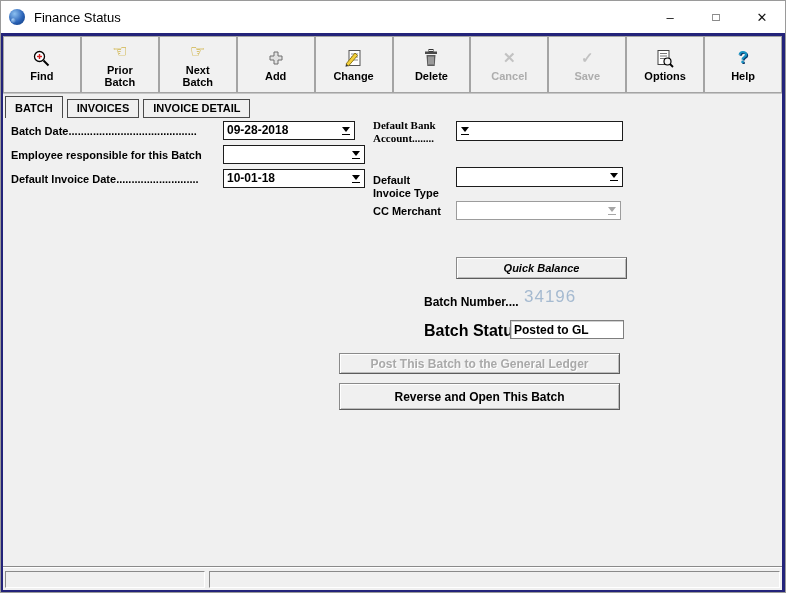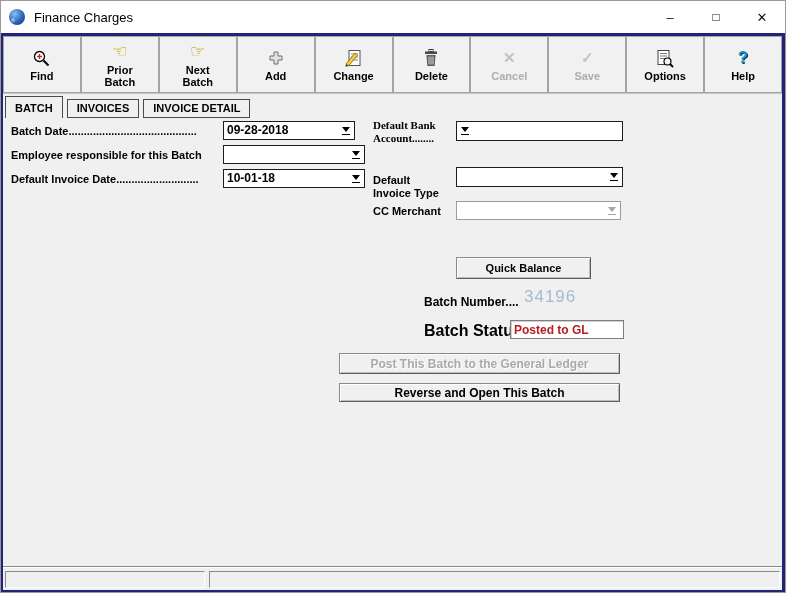--- a/index.html
+++ b/index.html
@@ -65,38 +65,38 @@
     box-shadow:inset 1px 1px 0 #ffffff, inset -1px -1px 0 #bdbdbd;
     display:flex;align-items:center;justify-content:center;
     font-weight:bold;color:#000;cursor:default;}
   .btn3d.small{font-size:11px;}
   .btn3d.big{font-size:12px;}
   .btn3d.disabled{color:#a9a9a9;text-shadow:1px 1px 0 #fff;}
   
   .batch-number-value{position:absolute;font-size:17px;color:#a5bad0;letter-spacing:1px;}
   .status-box{position:absolute;background:#fff;border:1px solid #7e7e7e;
     box-shadow:inset 1px 1px 0 #d0d0d0;display:flex;align-items:center;}
-  .status-box span{font-size:12px;font-weight:bold;color:#b91c1c;padding:0 3px;white-space:nowrap;}
+  .status-box span{font-size:12px;font-weight:bold;color:#000000;padding:0 3px;white-space:nowrap;}
   
   .divider{flex:0 0 4px;border-top:1px solid #8a8a8a;box-shadow:inset 0 1px 0 #ffffff;background:#f0f0f0;}
   .statusbar{flex:0 0 20px;display:flex;gap:4px;padding:1px 2px 2px;background:#f0f0f0;}
   .sb-panel{border:1px solid;border-color:#8a8a8a #ffffff #ffffff #8a8a8a;background:#f0f0f0;position:relative;}
   .sb-panel.p1{width:200px;}
   .sb-panel.p2{flex:1;}
   
   svg{display:block;}
 </style>
 </head>
 <body>
 
 <div class="window">
 
   <div class="titlebar">
     <div class="app-icon"></div>
-    <div class="app-title">Finance Charges</div>
+    <div class="app-title">Finance Status</div>
     <div class="win-controls">
       <div class="winbtn">–</div>
       <div class="winbtn maxi">□</div>
       <div class="winbtn">✕</div>
     </div>
   </div>
 
   <div class="frame">
 
     <div class="toolbar">
@@ -247,32 +247,32 @@
           </span>
       </div>
       <div class="combo disabled" style="left:453px;top:107px;width:165px;height:19px;">
         <span class="combo-text"></span>
         <span class="combo-btn">
             <span class="arrow-tri"></span>
             <span class="arrow-bar"></span>
           </span>
       </div>
 
-      <div class="btn3d small" style="left:453px;top:163px;width:135px;height:22px;">Quick Balance</div>
+      <div class="btn3d small" style="left:453px;top:163px;width:171px;height:22px;font-style:italic;">Quick Balance</div>
 
       <div class="flabel" style="left:421px;top:202px;width:100px;font-size:12px;">Batch Number....</div>
       <div class="batch-number-value" style="left:521px;top:193px;">34196</div>
 
       <div class="flabel" style="left:421px;top:230px;width:93px;font-size:16px;">Batch Status..</div>
       <div class="status-box" style="left:507px;top:226px;width:114px;height:19px;">
         <span>Posted to GL</span>
       </div>
 
       <div class="btn3d big disabled" style="left:336px;top:259px;width:281px;height:21px;">Post This Batch to the General Ledger</div>
-      <div class="btn3d big" style="left:336px;top:289px;width:281px;height:19px;">Reverse and Open This Batch</div>
+      <div class="btn3d big" style="left:336px;top:289px;width:281px;height:27px;">Reverse and Open This Batch</div>
 
     </div>
 
     <div class="divider"></div>
     <div class="statusbar">
       <div class="sb-panel p1"></div>
       <div class="sb-panel p2"></div>
     </div>
 
   </div>

